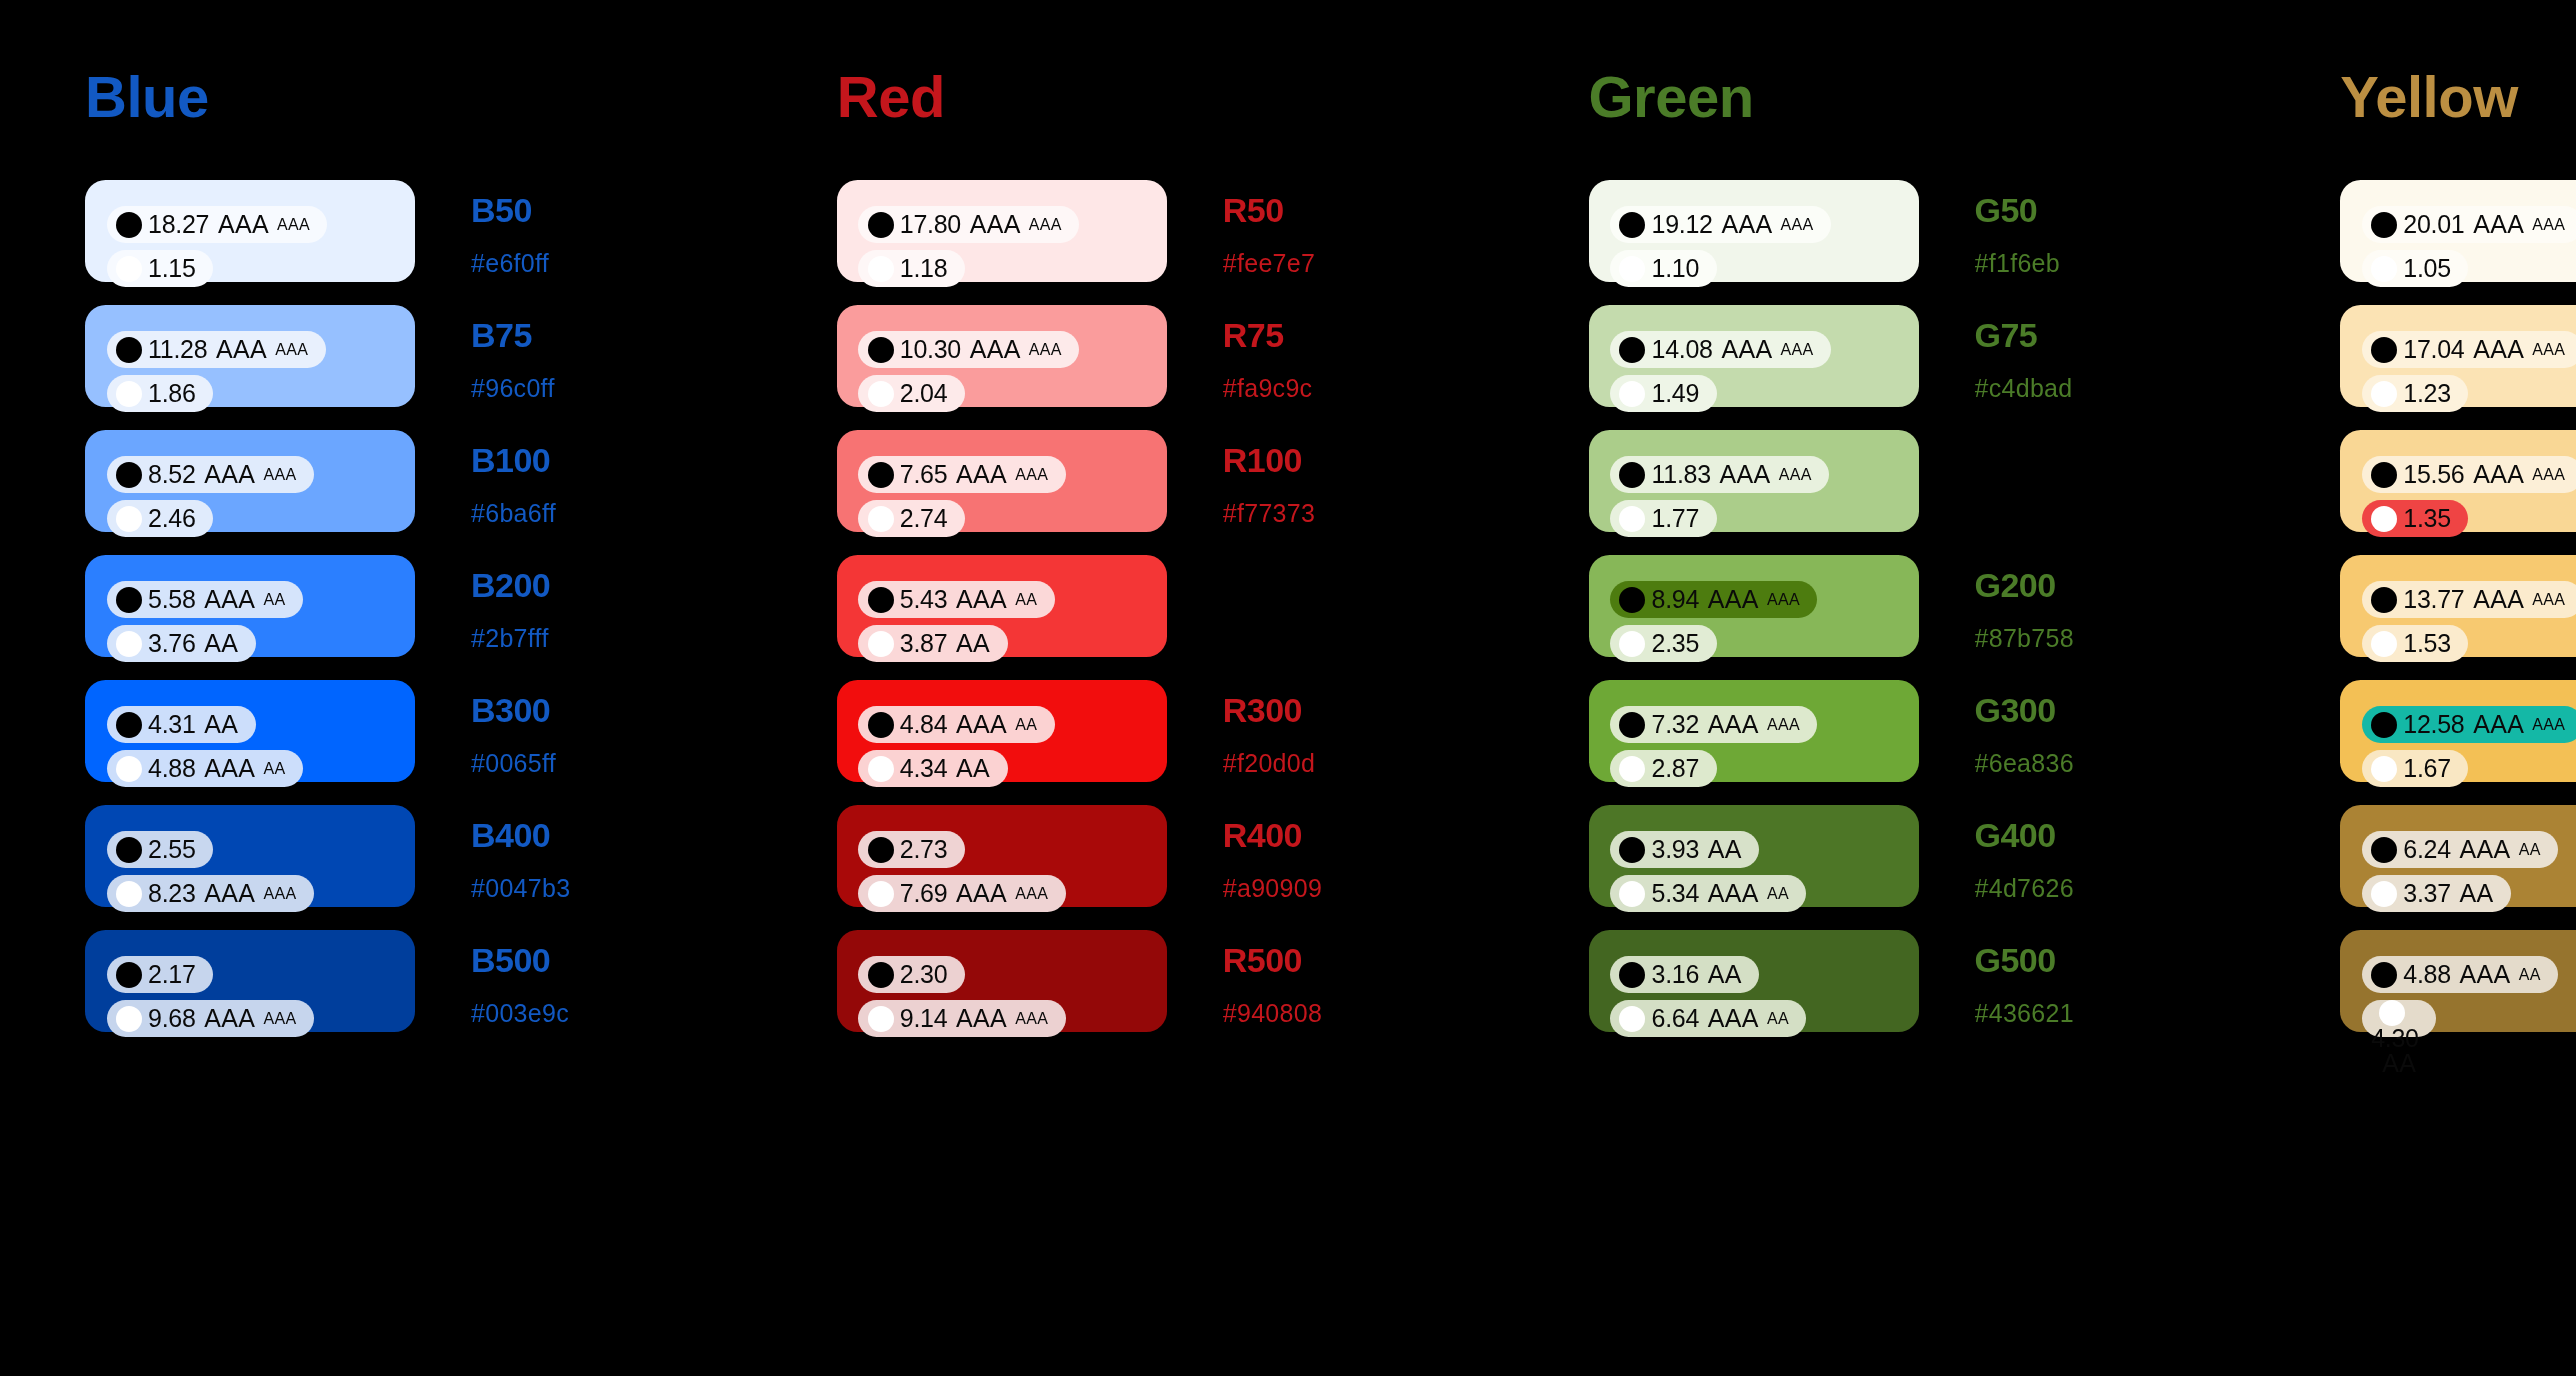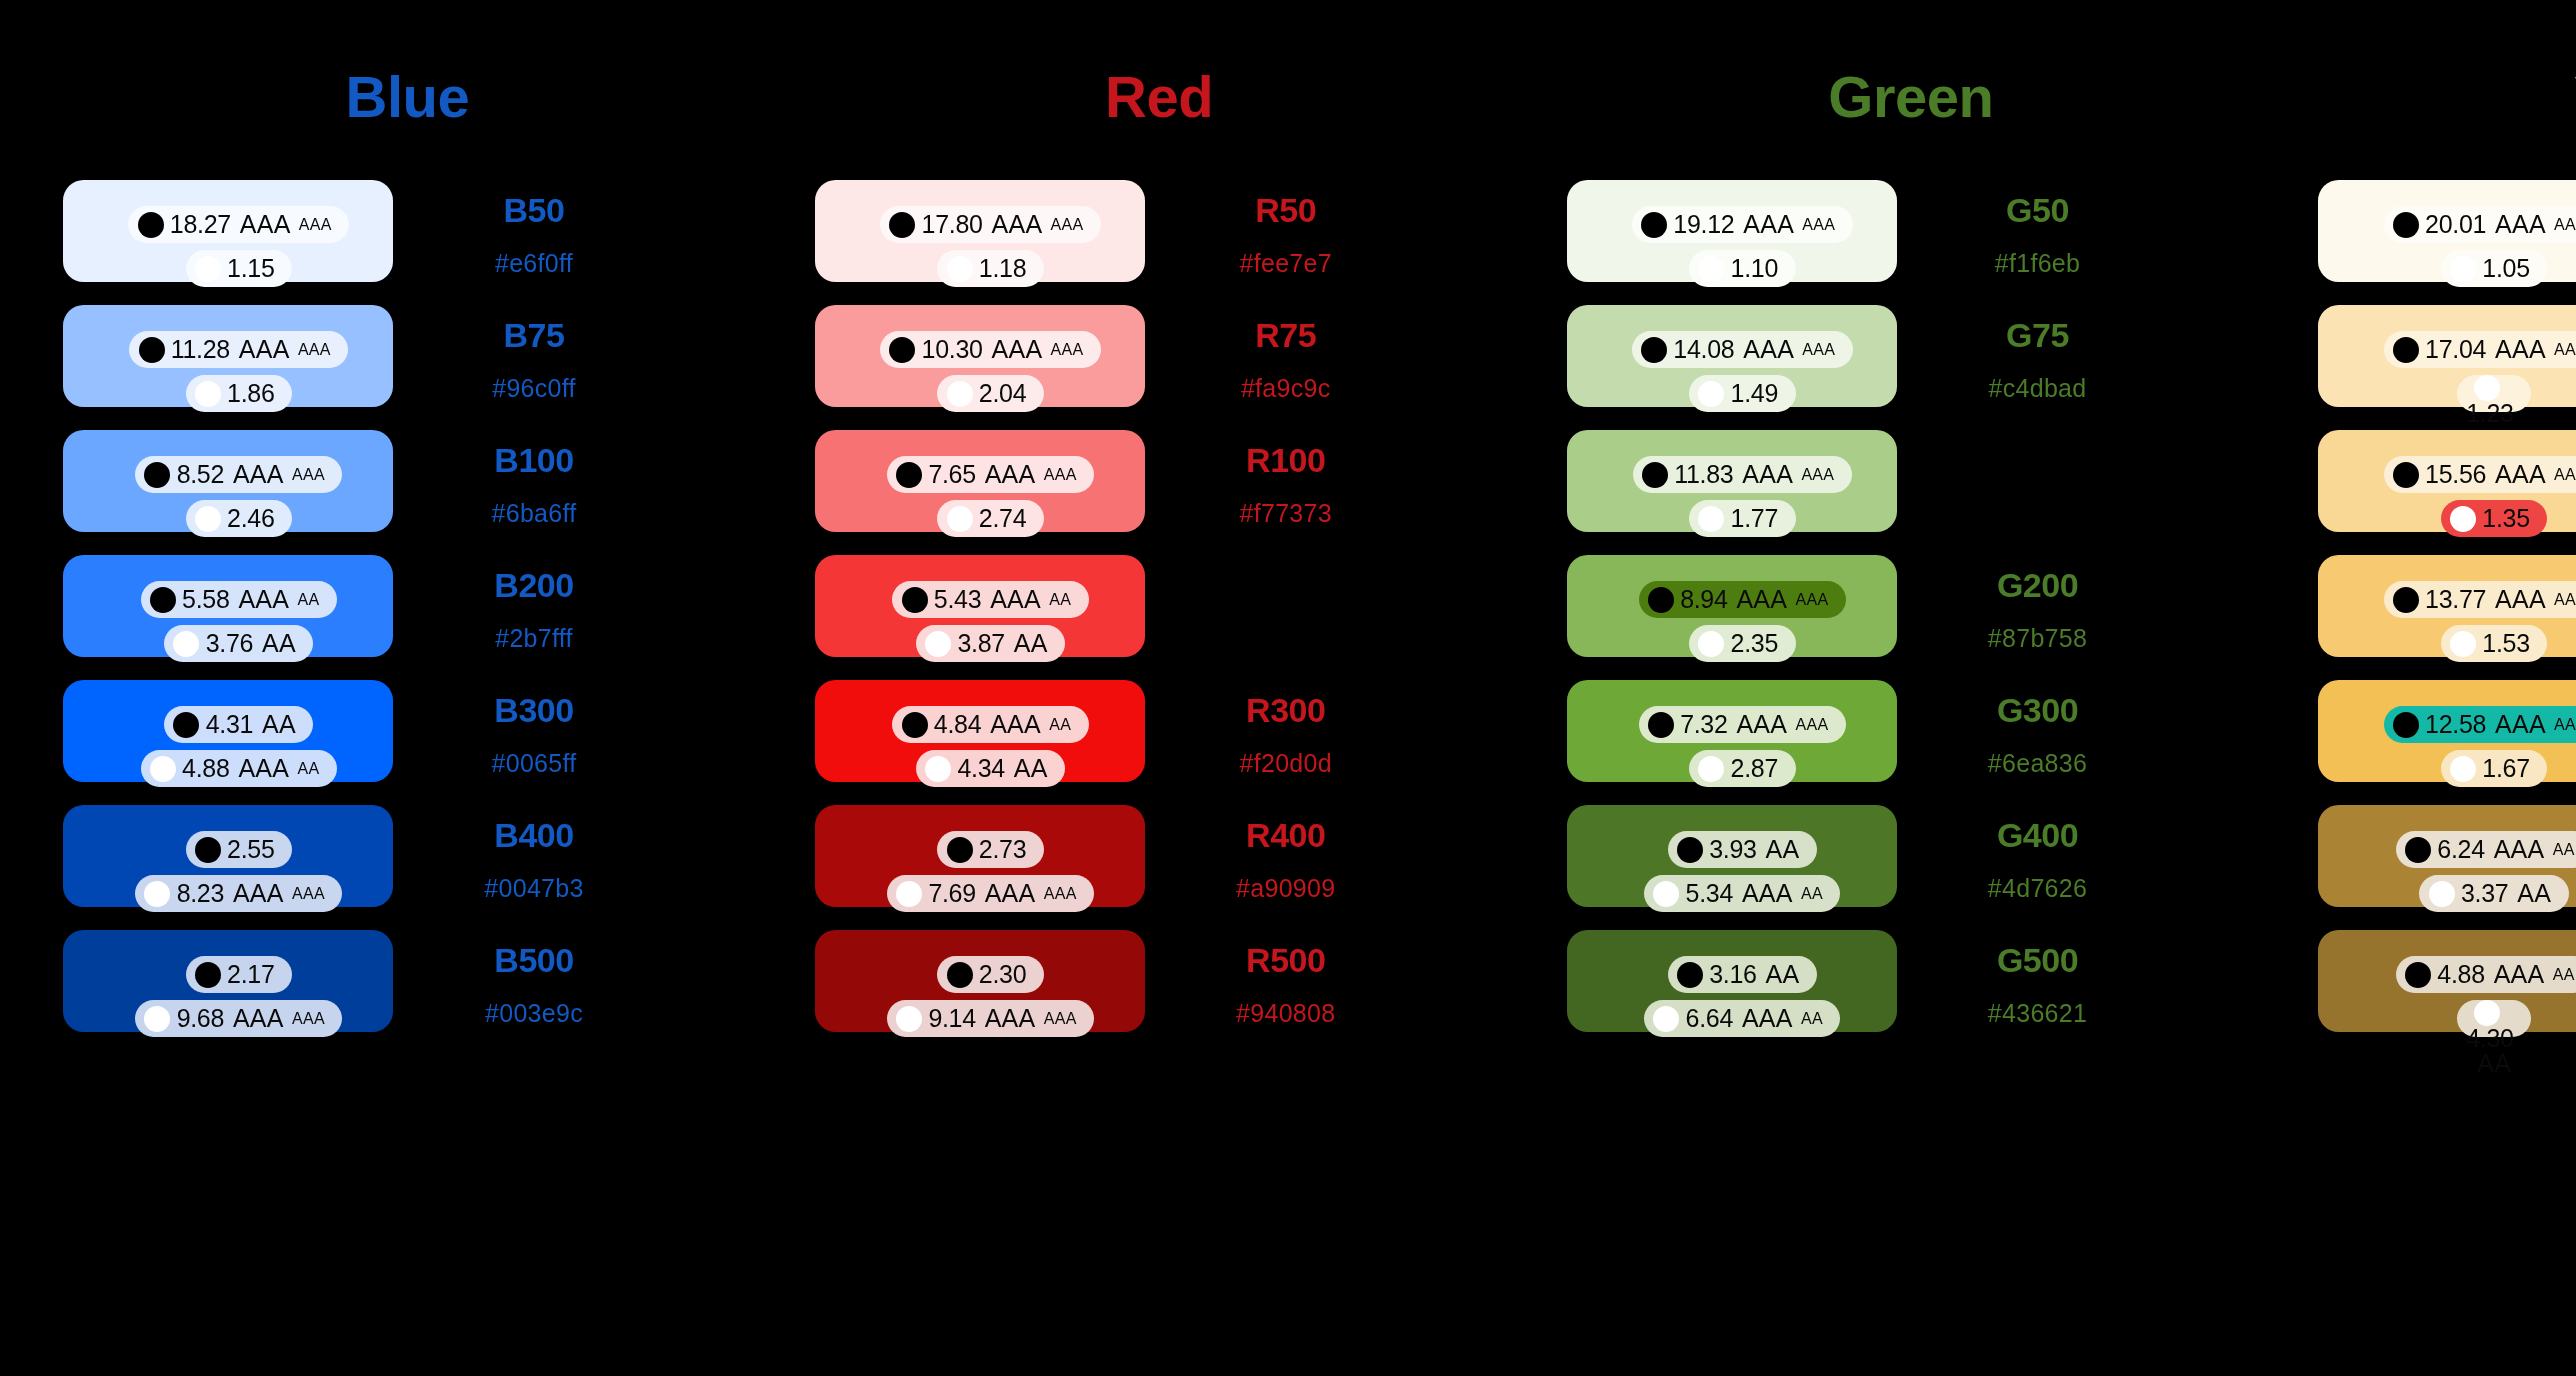--- a/index.html
+++ b/index.html
@@ -11,23 +11,22 @@
   }
   .board{
     position:relative;
     width:3007px;height:1377px;
     display:grid;
     grid-template-columns:repeat(4,1fr);
     padding:0;
   }
   .column{
     position:relative;
-    padding-left:63px;
+    padding-left:85px;
     box-sizing:border-box;
-    text-align:center;
   }
   .col-title{
     font-size:58px;
     font-weight:700;
     letter-spacing:-0.5px;
     line-height:1;
     margin:68px 0 0 0;
     white-space:nowrap;
   }
   .rows{
@@ -528,21 +527,21 @@
           </div>
         </div>
         <div class="row">
           <div class="swatch" style="background: rgb(251, 227, 180);">
             <div class="pill-row"><div class="pill" style="background: rgb(253, 242, 220);">
                 <span class="dot black"></span>
                 <span class="ratio">17.04</span>
                 <span class="grade-lg">AAA</span>
                 <span class="grade-sm">AAA</span>
               </div></div>
-            <div class="pill-row"><div class="pill" style="background: rgb(253, 242, 220); flex-direction: column;">
+            <div class="pill-row"><div class="pill" style="background: rgb(253, 242, 220);">
                 <span class="dot white"></span>
                 <span class="ratio">1.23</span>
               </div></div>
           </div>
         </div>
         <div class="row">
           <div class="swatch" style="background: rgb(249, 215, 149);">
             <div class="pill-row"><div class="pill" style="background: rgb(252, 239, 215);">
                 <span class="dot black"></span>
                 <span class="ratio">15.56</span>

